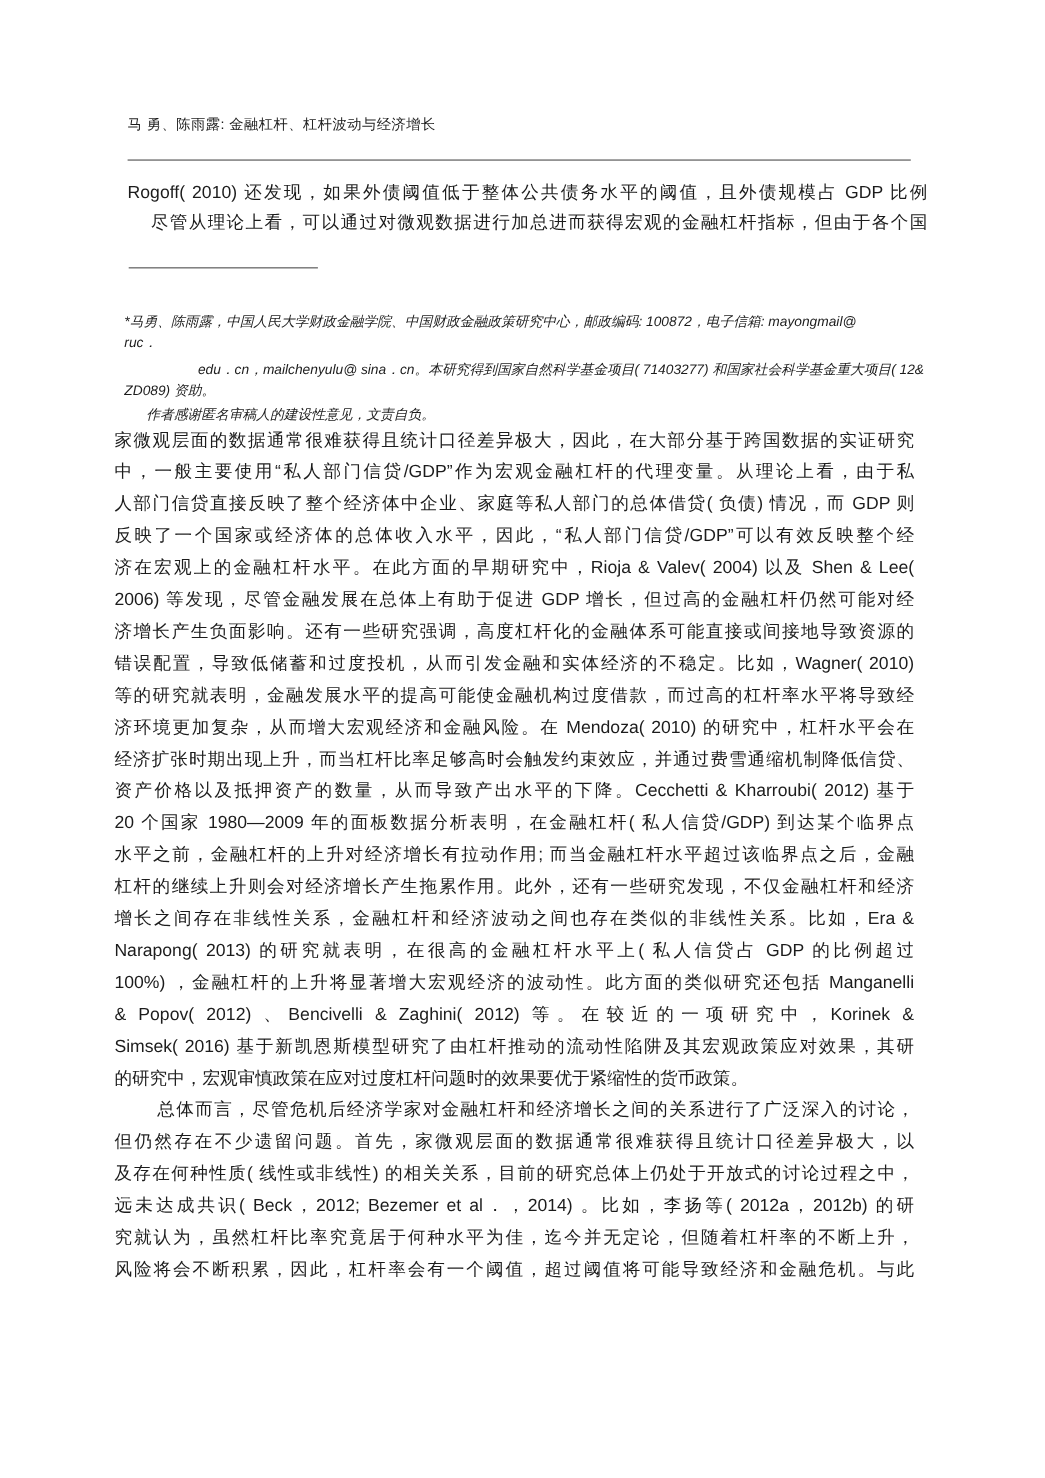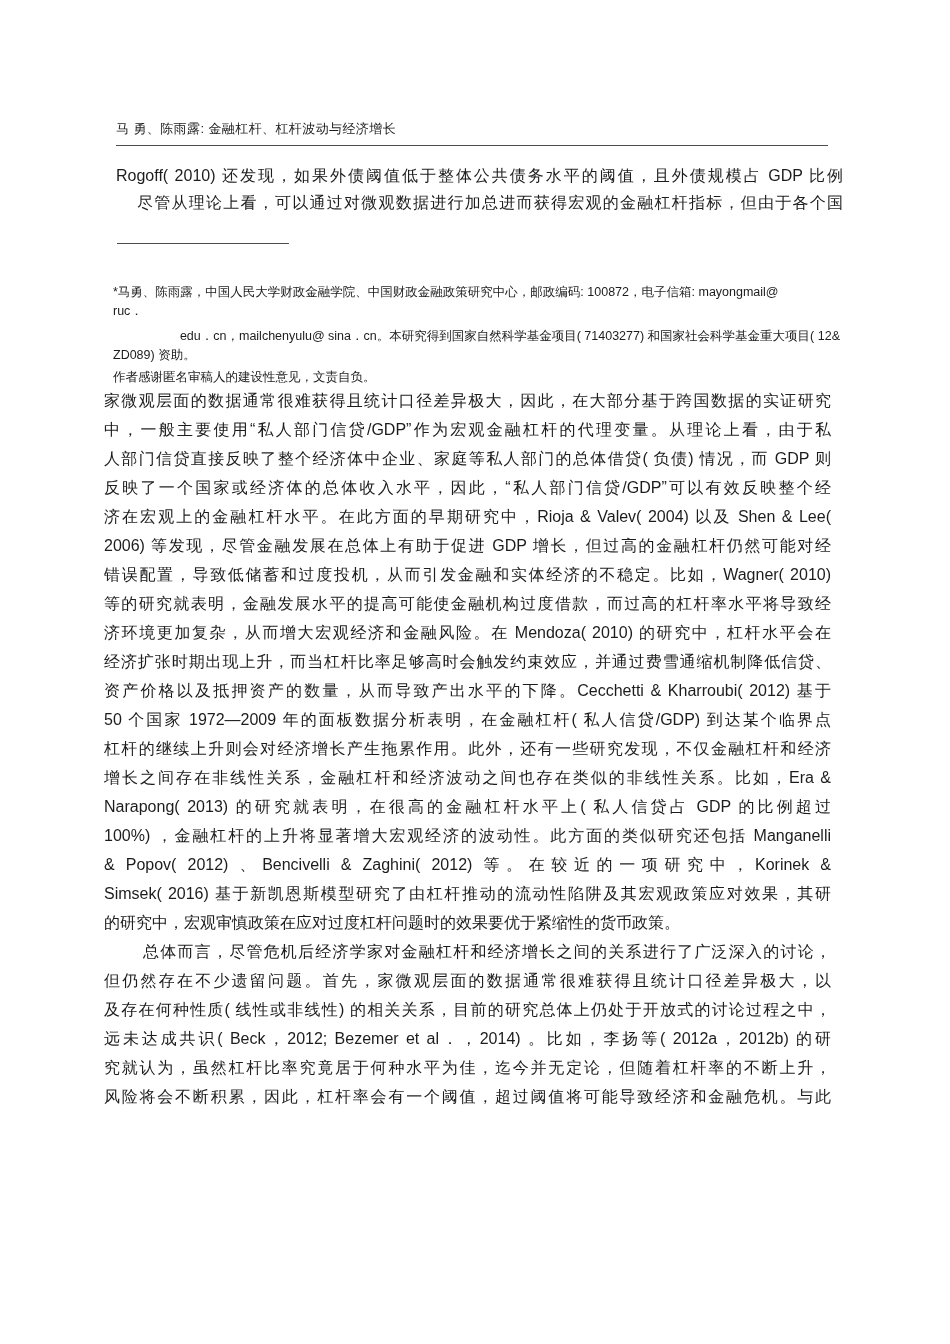--- a/index.html
+++ b/index.html
@@ -10,21 +10,21 @@
     color: #1c1c1c;
     font-family: "Liberation Sans", "DejaVu Sans", sans-serif;
     position: relative;
     overflow: hidden;
   }
   .page { position: absolute; inset: 0; background: #ffffff; }
 
   .running-title {
     position: absolute;
     left: 116px;
-    top: 120px;
+    top: 104px;
     font-size: 13px;
     line-height: 18px;
     letter-spacing: 0.4px;
     white-space: nowrap;
   }
   .title-rule {
     position: absolute;
     left: 116px;
     top: 145px;
     width: 712px;
@@ -50,40 +50,41 @@
     background: #4d4d4d;
   }
 
   .footnotes {
     position: absolute;
     left: 113px;
     top: 283px;
     width: 727px;
     font-size: 12.5px;
     line-height: 19px;
+    font-style: italic;
   }
 
   .main-block {
     position: absolute;
     left: 104px;
     top: 386px;
     width: 727px;
     font-size: 16px;
     line-height: 29px;
   }
 
   .line { text-align: left; }
   .line.j {
     text-align: justify;
     text-align-last: justify;
   }
   .ind1 { text-indent: 21px; }
   .ind2 { text-indent: 39px; }
   .gap-a { margin-top: 6px; text-align: right; }
-  .gap-b { margin-top: 3px; }
+  .gap-b { margin-top: 3px; margin-left: 20px; }
 </style>
 </head>
 <body>
 
 <div class="page">
 
   <div class="running-title">马 勇、陈雨露: 金融杠杆、杠杆波动与经济增长</div>
 
   <div class="title-rule"></div>
 
@@ -102,26 +103,28 @@
       <div class="line gap-b">作者感谢匿名审稿人的建设性意见，文责自负。</div>
     </div>
 
   <div class="main-block">
       <div class="line j">家微观层面的数据通常很难获得且统计口径差异极大，因此，在大部分基于跨国数据的实证研究</div>
       <div class="line j">中，一般主要使用“私人部门信贷/GDP”作为宏观金融杠杆的代理变量。从理论上看，由于私</div>
       <div class="line j">人部门信贷直接反映了整个经济体中企业、家庭等私人部门的总体借贷( 负债) 情况，而 GDP 则</div>
       <div class="line j">反映了一个国家或经济体的总体收入水平，因此，“私人部门信贷/GDP”可以有效反映整个经</div>
       <div class="line j">济在宏观上的金融杠杆水平。在此方面的早期研究中，Rioja &amp; Valev( 2004) 以及 Shen &amp; Lee(</div>
       <div class="line j">2006) 等发现，尽管金融发展在总体上有助于促进 GDP 增长，但过高的金融杠杆仍然可能对经</div>
+      <div class="line j">济增长产生负面影响。还有一些研究强调，高度杠杆化的金融体系可能直接或间接地导致资源的</div>
       <div class="line j">错误配置，导致低储蓄和过度投机，从而引发金融和实体经济的不稳定。比如，Wagner( 2010)</div>
       <div class="line j">等的研究就表明，金融发展水平的提高可能使金融机构过度借款，而过高的杠杆率水平将导致经</div>
       <div class="line j">济环境更加复杂，从而增大宏观经济和金融风险。在 Mendoza( 2010) 的研究中，杠杆水平会在</div>
       <div class="line j">经济扩张时期出现上升，而当杠杆比率足够高时会触发约束效应，并通过费雪通缩机制降低信贷、</div>
       <div class="line j">资产价格以及抵押资产的数量，从而导致产出水平的下降。Cecchetti &amp; Kharroubi( 2012) 基于</div>
-      <div class="line j">50 个国家 1972—2009 年的面板数据分析表明，在金融杠杆( 私人信贷/GDP) 到达某个临界点</div>
+      <div class="line j">20 个国家 1980—2009 年的面板数据分析表明，在金融杠杆( 私人信贷/GDP) 到达某个临界点</div>
+      <div class="line j">水平之前，金融杠杆的上升对经济增长有拉动作用; 而当金融杠杆水平超过该临界点之后，金融</div>
       <div class="line j">杠杆的继续上升则会对经济增长产生拖累作用。此外，还有一些研究发现，不仅金融杠杆和经济</div>
       <div class="line j">增长之间存在非线性关系，金融杠杆和经济波动之间也存在类似的非线性关系。比如，Era &amp;</div>
       <div class="line j">Narapong( 2013) 的研究就表明，在很高的金融杠杆水平上( 私人信贷占 GDP 的比例超过</div>
       <div class="line j">100%) ，金融杠杆的上升将显著增大宏观经济的波动性。此方面的类似研究还包括 Manganelli</div>
       <div class="line j">&amp; Popov( 2012) 、Bencivelli &amp; Zaghini( 2012) 等。在较近的一项研究中，Korinek &amp;</div>
       <div class="line j">Simsek( 2016) 基于新凯恩斯模型研究了由杠杆推动的流动性陷阱及其宏观政策应对效果，其研</div>
       <div class="line">的研究中，宏观审慎政策在应对过度杠杆问题时的效果要优于紧缩性的货币政策。</div>
       <div class="line j ind2">总体而言，尽管危机后经济学家对金融杠杆和经济增长之间的关系进行了广泛深入的讨论，</div>
       <div class="line j">但仍然存在不少遗留问题。首先，家微观层面的数据通常很难获得且统计口径差异极大，以</div>
       <div class="line j">及存在何种性质( 线性或非线性) 的相关关系，目前的研究总体上仍处于开放式的讨论过程之中，</div>

